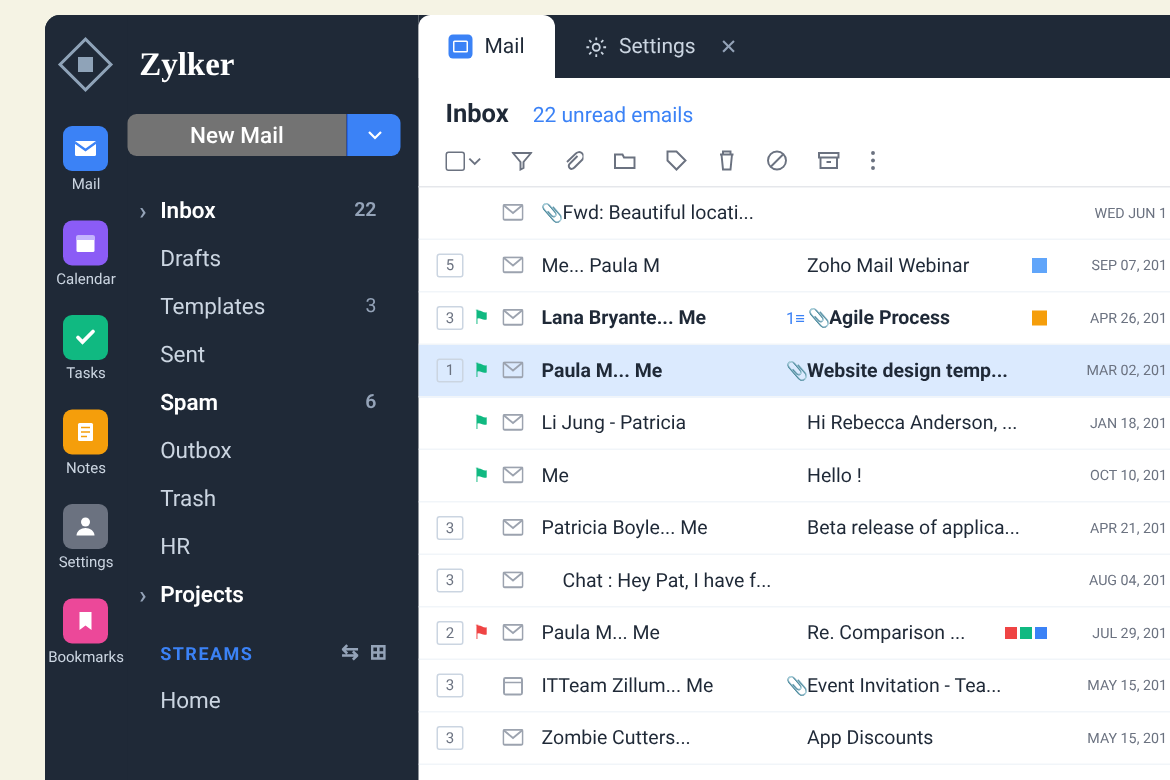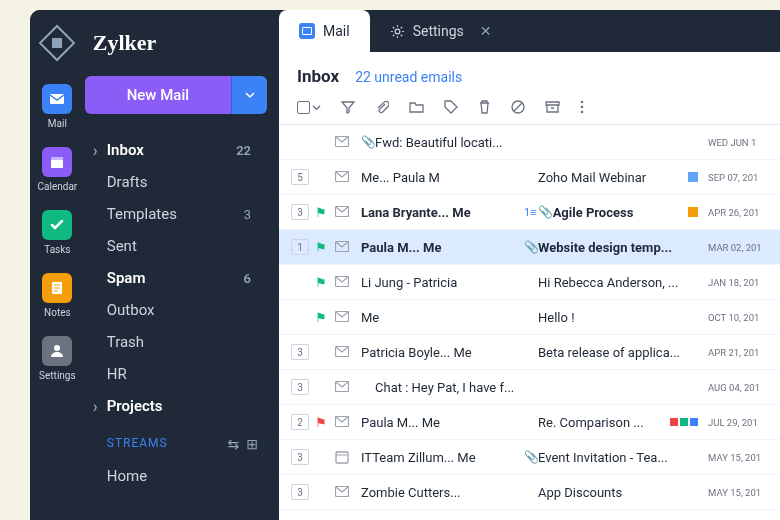--- a/index.html
+++ b/index.html
@@ -16,28 +16,28 @@
 .rail-tasks{background:#10b981}
 .rail-notes{background:#f59e0b}
 .rail-contacts{background:#6b7280}
 .rail-book{background:#ec4899}
 .rail-icon svg{width:16px;height:16px;fill:#fff}
 .rail-item.active{position:relative}
 .rail-item.active::before{content:"";position:absolute;left:-20px;top:0;width:3px;height:30px;background:#3b82f6}
 .side{width:245px;background:#1f2937;padding:20px 12px 0 0}
 .brand{color:#fff;font-family:Georgia,serif;font-size:22px;font-weight:600;margin-bottom:20px;padding-left:8px}
 .newmail{display:flex;margin-bottom:20px}
-.newmail-btn{flex:1;background:#8b5cf6;color:#fff;border:none;border-radius:6px 0 0 6px;height:38px;font-size:15px;font-weight:500;cursor:pointer}
+.newmail-btn{flex:1;background:#737373;color:#fff;border:none;border-radius:6px 0 0 6px;height:28px;font-size:15px;font-weight:500;cursor:pointer}
 .newmail-drop{width:36px;background:#3b82f6;border:none;border-left:1px solid #2563eb;border-radius:0 6px 6px 0;color:#fff;cursor:pointer;display:flex;align-items:center;justify-content:center}
 .folders{list-style:none}
 .folders li{display:flex;align-items:center;padding:7px 8px 7px 22px;color:#cbd5e1;font-size:15px;cursor:pointer;position:relative}
 .folders li.bold{color:#fff;font-weight:600}
 .folders li .count{margin-left:auto;color:#94a3b8;font-size:13px;padding-right:8px}
 .folders li.hasarrow::before{content:"›";position:absolute;left:8px;color:#94a3b8;font-size:16px}
-.streams{display:flex;align-items:flex-start;padding:14px 8px 8px 22px;color:#3b82f6;font-size:12px;font-weight:400;letter-spacing:1px}
+.streams{display:flex;align-items:flex-end;padding:14px 8px 8px 22px;color:#3b82f6;font-size:12px;font-weight:700;letter-spacing:1px}
 .streams .sicons{margin-left:auto;color:#94a3b8;font-size:14px;display:flex;gap:6px}
 .content{flex:1;background:#fff;display:flex;flex-direction:column;border-radius:0}
 .tabs{display:flex;background:#1f2937;height:42px}
 .tab{display:flex;align-items:center;gap:8px;padding:0 20px;font-size:14px;color:#cbd5e1;cursor:pointer;position:relative}
 .tab.active{background:#fff;color:#1f2937;border-radius:8px 8px 0 0}
 .tab-mail-icon{width:16px;height:16px;background:#3b82f6;border-radius:3px;display:inline-flex;align-items:center;justify-content:center}
 .tab-mail-icon::before{content:"";width:8px;height:6px;border:1.5px solid #fff;border-radius:1px}
 .tab-gear{width:15px;height:15px;display:inline-block}
 .tab-close{margin-left:8px;color:#94a3b8}
 .header{display:flex;align-items:baseline;gap:16px;padding:14px 18px 10px}
@@ -50,21 +50,21 @@
 .row{display:flex;align-items:center;padding:9px 12px;border-bottom:1px solid #f1f5f9;font-size:13px;color:#1f2937;cursor:pointer;position:relative}
 .row.selected{background:#dbeafe}
 .row .thread{width:18px;height:16px;border:1px solid #cbd5e1;border-radius:2px;font-size:10px;display:flex;align-items:center;justify-content:center;color:#6b7280;margin-right:6px}
 .row .thread.empty{border:none}
 .row .flag{width:14px;margin-right:6px}
 .row .env{width:16px;margin-right:10px;color:#9ca3af}
 .row .from{width:155px;white-space:nowrap;overflow:hidden;text-overflow:ellipsis;margin-right:8px}
 .row .attach{width:14px;color:#3b82f6;font-size:12px}
 .row .subj{flex:1;white-space:nowrap;overflow:hidden;text-overflow:ellipsis;margin-right:8px}
 .row .tag{width:10px;height:10px;margin-right:10px}
-.row .date{width:70px;font-size:9.5px;color:#6b7280;text-align:left;text-transform:uppercase;white-space:nowrap;overflow:hidden}
+.row .date{width:70px;font-size:9.5px;color:#6b7280;text-align:right;text-transform:uppercase;white-space:nowrap;overflow:hidden}
 .row.unreadrow .from,.row.unreadrow .subj{font-weight:700}
 .flag-green{color:#10b981}
 .flag-red{color:#ef4444}
 svg{display:block}
 </style>
 </head>
 <body>
 
 <div class="app">
   <div class="rail">
@@ -107,20 +107,28 @@
         </div>
         <div class="rail-item">
           <div class="rail-icon rail-contacts">
             <svg viewBox="0 0 16 16">
               <circle cx="8" cy="5" r="3" fill="#fff"></circle>
               <path d="M2 14c0-3 3-5 6-5s6 2 6 5" fill="#fff"></path>
             </svg>
           </div>
           <div class="rail-label">Settings</div>
         </div>
+        <div class="rail-item">
+          <div class="rail-icon rail-book">
+            <svg viewBox="0 0 16 16">
+              <path d="M4 2h8v12l-4-3-4 3z" fill="#fff"></path>
+            </svg>
+          </div>
+          <div class="rail-label">Bookmarks</div>
+        </div>
       </div>
   </div>
   <div class="side">
     <div class="brand">Zylker</div>
     <div class="newmail">
       <button class="newmail-btn">New Mail</button>
       <button class="newmail-drop">
           <svg width="12" height="12" viewBox="0 0 12 12">
             <path d="M2 4l4 4 4-4" stroke="#fff" stroke-width="1.5" fill="none"></path>
           </svg>

